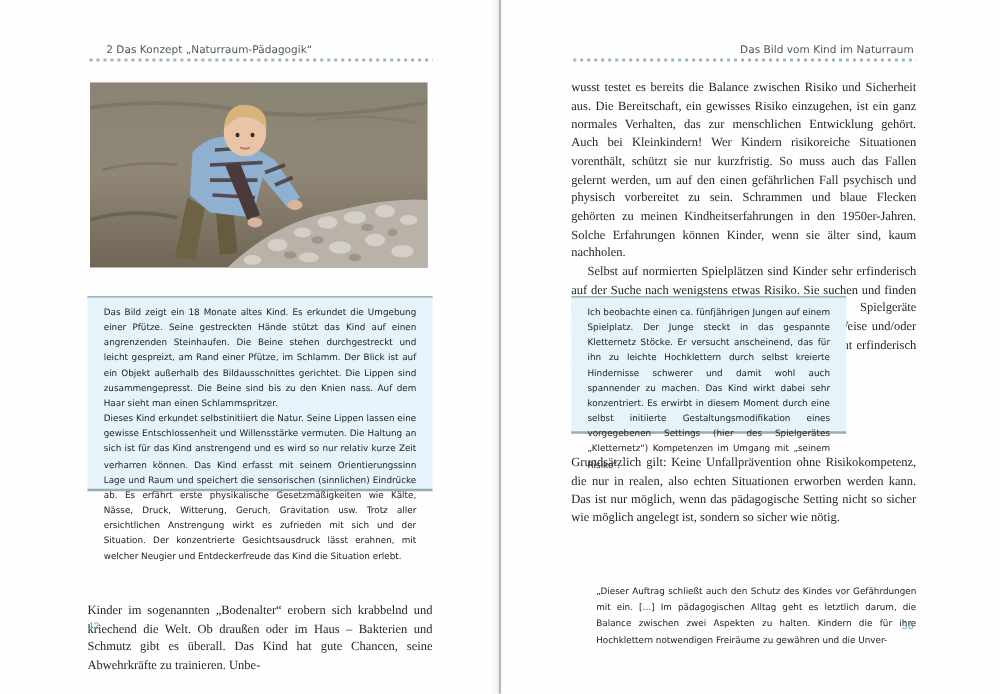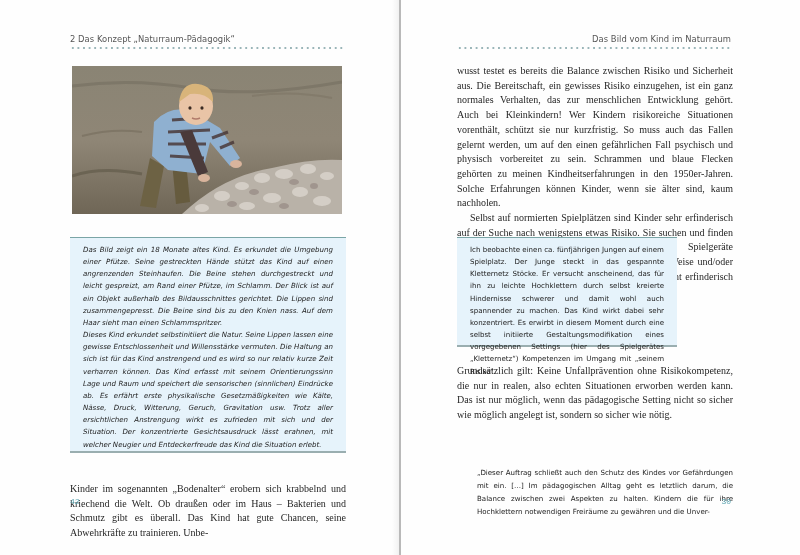--- a/index.html
+++ b/index.html
@@ -8,34 +8,34 @@
 
   .spread { position: absolute; left: 0; top: 0; width: 800px; height: 555px; }
   .page { position: absolute; top: 0; height: 555px; background: #fefefe; }
   .page-left { left: 0; width: 400px; }
   .page-right { left: 401px; width: 399px; }
   .spine { position: absolute; left: 399px; top: 0; width: 2px; height: 555px; background: #b9b9b9; }
   .spine-shadow-l { position: absolute; left: 392px; top: 0; width: 7px; height: 555px; background: linear-gradient(to right, rgba(0,0,0,0), rgba(0,0,0,0.05)); }
   .spine-shadow-r { position: absolute; left: 401px; top: 0; width: 7px; height: 555px; background: linear-gradient(to left, rgba(0,0,0,0), rgba(0,0,0,0.05)); }
   .top-edge { position: absolute; left: 0; top: 0; width: 800px; height: 2px; background: #dcdcdc; }
 
-  .running-head { position: absolute; top: 34px; font-family: "DejaVu Sans", sans-serif; font-size: 8.4px; color: #555; letter-spacing: 0.05px; }
+  .running-head { position: absolute; top: 34px; font-family: "DejaVu Sans", sans-serif; font-size: 8.4px; color: #555; letter-spacing: 0.05px; margin-left: 15px; }
   .running-head.left { left: 70px; }
   .running-head.right { right: 69px; text-align: center; }
   .dots { position: absolute; top: 46px; height: 4px;
     background-image: radial-gradient(circle, #9ab5b8 1.1px, transparent 1.4px);
     background-size: 5.6px 4px; background-repeat: repeat-x; }
   .dots.left { left: 70px; width: 276px; }
   .dots.right { left: 457px; width: 276px; }
 
   .photo { position: absolute; left: 72px; top: 66px; width: 270px; height: 148px; overflow: hidden; background: #8e8676; }
 
   .infobox { position: absolute; background: #e6f3fb; border-top: 1.5px solid #7aa5a6; border-bottom: 2px solid #9aaeb0;
     font-family: "DejaVu Sans", sans-serif; font-size: 7.05px; line-height: 12.15px; color: #222; text-align: justify; }
-  .infobox.left { left: 70px; top: 237px; width: 276px; padding: 6px 13px 4px 13px; height: 216px; font-style: italic; }
+  .infobox.left { left: 70px; top: 237px; width: 276px; padding: 6px 13px 4px 13px; height: 156px; }
   .infobox.right { left: 457px; top: 237px; width: 220px; padding: 6px 13px 4px 13px; height: 110px; }
   .infobox p { margin: 0; }
 
   .body { position: absolute; font-family: "Liberation Serif", serif; font-size: 10px; line-height: 14.7px; color: #262626; text-align: justify; }
   .body p { margin: 0; }
   .body p.indent { text-indent: 13px; }
   .body.left-bottom { left: 70px; top: 470px; width: 276px; margin-top: 12px; }
   .body.right-top { left: 457px; top: 64px; width: 276px; }
   .body.right-mid { left: 457px; top: 364px; width: 276px; }
 

